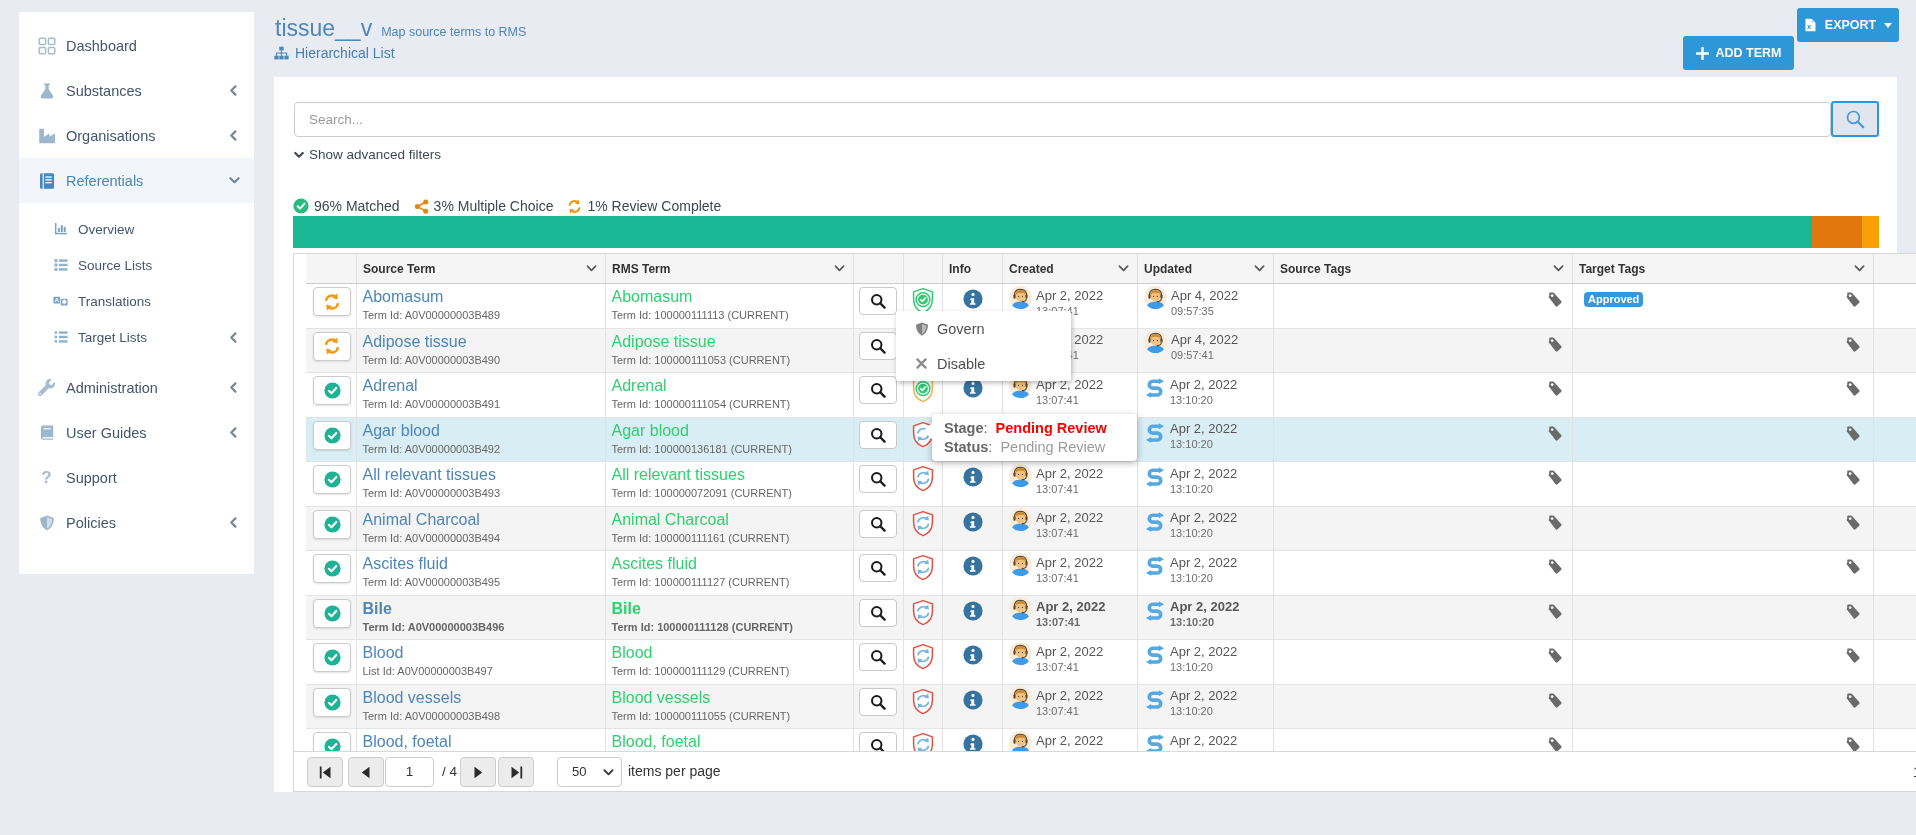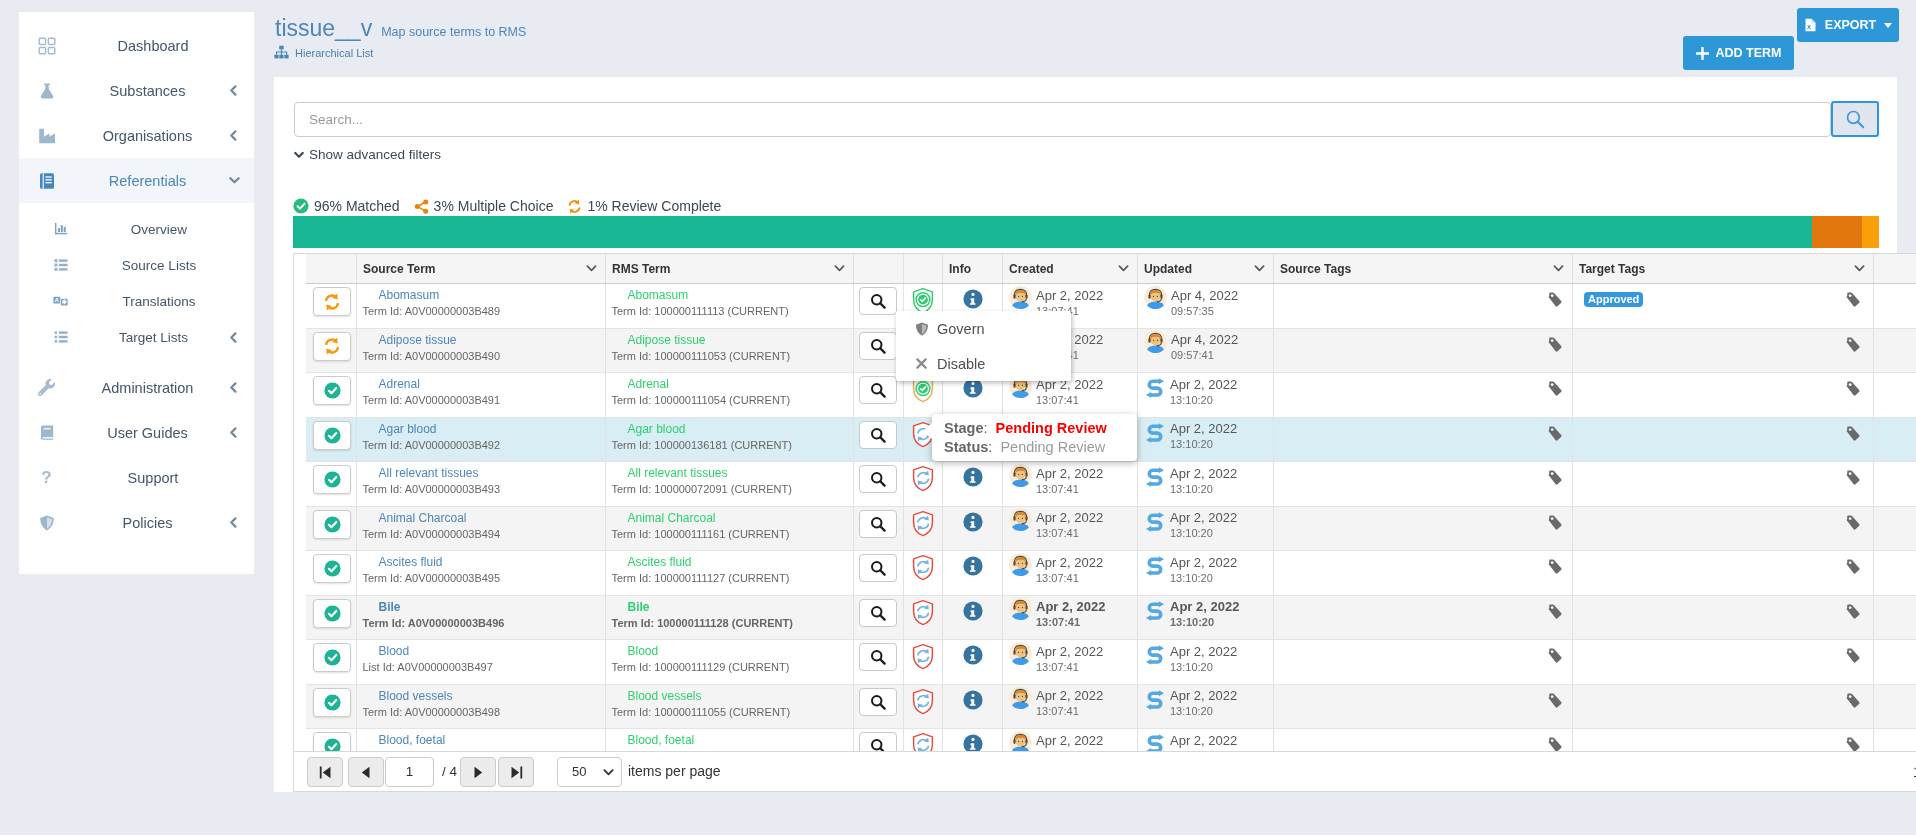--- a/index.html
+++ b/index.html
@@ -1,49 +1,49 @@
 <!DOCTYPE html>
 <html><head><meta charset="utf-8"><style>
 * { margin:0; padding:0; box-sizing:border-box; }
 html,body { width:1916px; height:835px; background:#e9ebf3; font-family:"Liberation Sans",sans-serif; overflow:hidden; position:relative; }
 svg { display:block; }
 .sidebar { position:absolute; left:19px; top:12px; width:235px; height:562px; background:#fff; padding-top:11px; }
 .mi { height:45px; display:flex; align-items:center; padding:0 14px 0 18px; color:#44566b; font-size:14.5px; }
 .mi.act { background:#f2f5f9; color:#4a87b5; }
 .mico { width:19px; display:flex; justify-content:center; margin-right:10px; }
-.mlab { flex:1;text-align:center; }
+.mlab { flex:1; }
 .mchev { opacity:.85; }
 .mi.sub { height:36px; padding-left:34px; font-size:13.5px; color:#44566b; }
 .mi.sub .mico { width:15px; margin-right:10px; }
 .qm { font-size:17px; font-weight:bold; color:#a7bcd1; }
 .ttl { position:absolute; left:275px; top:15px; }
 .t1 { font-size:23px; color:#4e86b8; }
 .t2 { font-size:12.5px; color:#4e86b8; margin-left:9px; }
-.bc { position:absolute; left:274px; top:45px; display:flex; align-items:center; gap:6px; color:#4a80b0; font-size:11px; }
+.bc { position:absolute; left:274px; top:45px; display:flex; align-items:center; gap:6px; color:#4a80b0; font-size:14px; }
 .btn { position:absolute; top:8px; height:34px; background:#2e97d8; border-radius:3px; color:#fff; font-size:12.5px; font-weight:bold; display:flex; align-items:center; justify-content:center; gap:7px; }
 .btn-add { left:1683px; width:111px;margin-top:28px; }
 .btn-exp { left:1797px; width:102px; }
 .panel { position:absolute; left:274px; top:77px; width:1623px; height:715px; background:#fff; }
 .sinput { position:absolute; left:20px; top:25px; width:1537px; height:35px; border:1px solid #ccc; border-radius:4px; color:#999; font-size:13.5px; line-height:33px; padding-left:14px; }
 .sbtn2 { position:absolute; left:1557px; top:24px; width:48px; height:36px; background:#e0e5ee; border:2px solid #2d95e2; border-radius:3px; display:flex; align-items:center; justify-content:center; }
 .adv { position:absolute; left:20px; top:70px; display:flex; align-items:center; gap:5px; color:#3d4a57; font-size:13.5px; }
 .stats { position:absolute; left:19px; top:121px; display:flex; gap:14px; color:#3d4752; font-size:14px; }
 .stat { display:flex; align-items:flex-end; gap:5px; }
 .pbar { position:absolute; left:19px; top:139px; width:1586px; height:32px; display:flex; }
 .grid { position:absolute; left:19px; top:176px; width:1748px; height:539px; border:1px solid #d8d8d8;padding-left:12px; }
 .thead { display:flex; height:30px; background:#f5f5f5; border-bottom:1px solid #ccc; }
 .hc { display:flex; align-items:center; padding-left:6px; font-size:12px; font-weight:bold; color:#333; border-right:1px solid #e0e0e0; position:relative; }
 .hchev { position:absolute; right:8px; top:9px; }
 .tbody { height:469px; overflow:hidden; }
 .tr { display:flex; height:44.5px; background:#fff; border-bottom:1px solid #e4e4e4; }
 .c { border-right:1px solid #e2e2e2; position:relative; }
 .sbtn { position:absolute; left:7px; top:3px; width:38px; height:29px; background:#fff; border:1px solid #ccc; border-radius:4px; box-shadow:0 1px 2px rgba(0,0,0,.12); display:flex; align-items:center; justify-content:center; }
 .mgbtn { position:absolute; left:5px; top:3px; width:38px; height:28px; background:#fff; border:1px solid #c9c9c9; border-radius:4px; display:flex; align-items:center; justify-content:center; }
 .tc { padding:4px 0 0 5.5px; }
-.nm { font-size:12px;margin-left:16px; }
+.nm { font-size:16px; }
 .nm.b { color:#4e86b8; }
 .nm.g { color:#2ed06f; }
 .tid { font-size:11px; color:#666; margin-top:3px; }
 .shc { display:flex; justify-content:center; padding-top:3px; }
 .ifc { display:flex; justify-content:center; padding-top:5px; }
 .dc { padding:1.5px 0 0 6px; display:flex; }
 .avw { width:23px; height:23px; }
 .ucell-av { width:23px; height:23px; }
 .ucell-s { width:22px; height:22px; margin-top:2.5px; }
 .dt { display:flex; flex-direction:column; margin-left:4px; padding-top:2px; }

